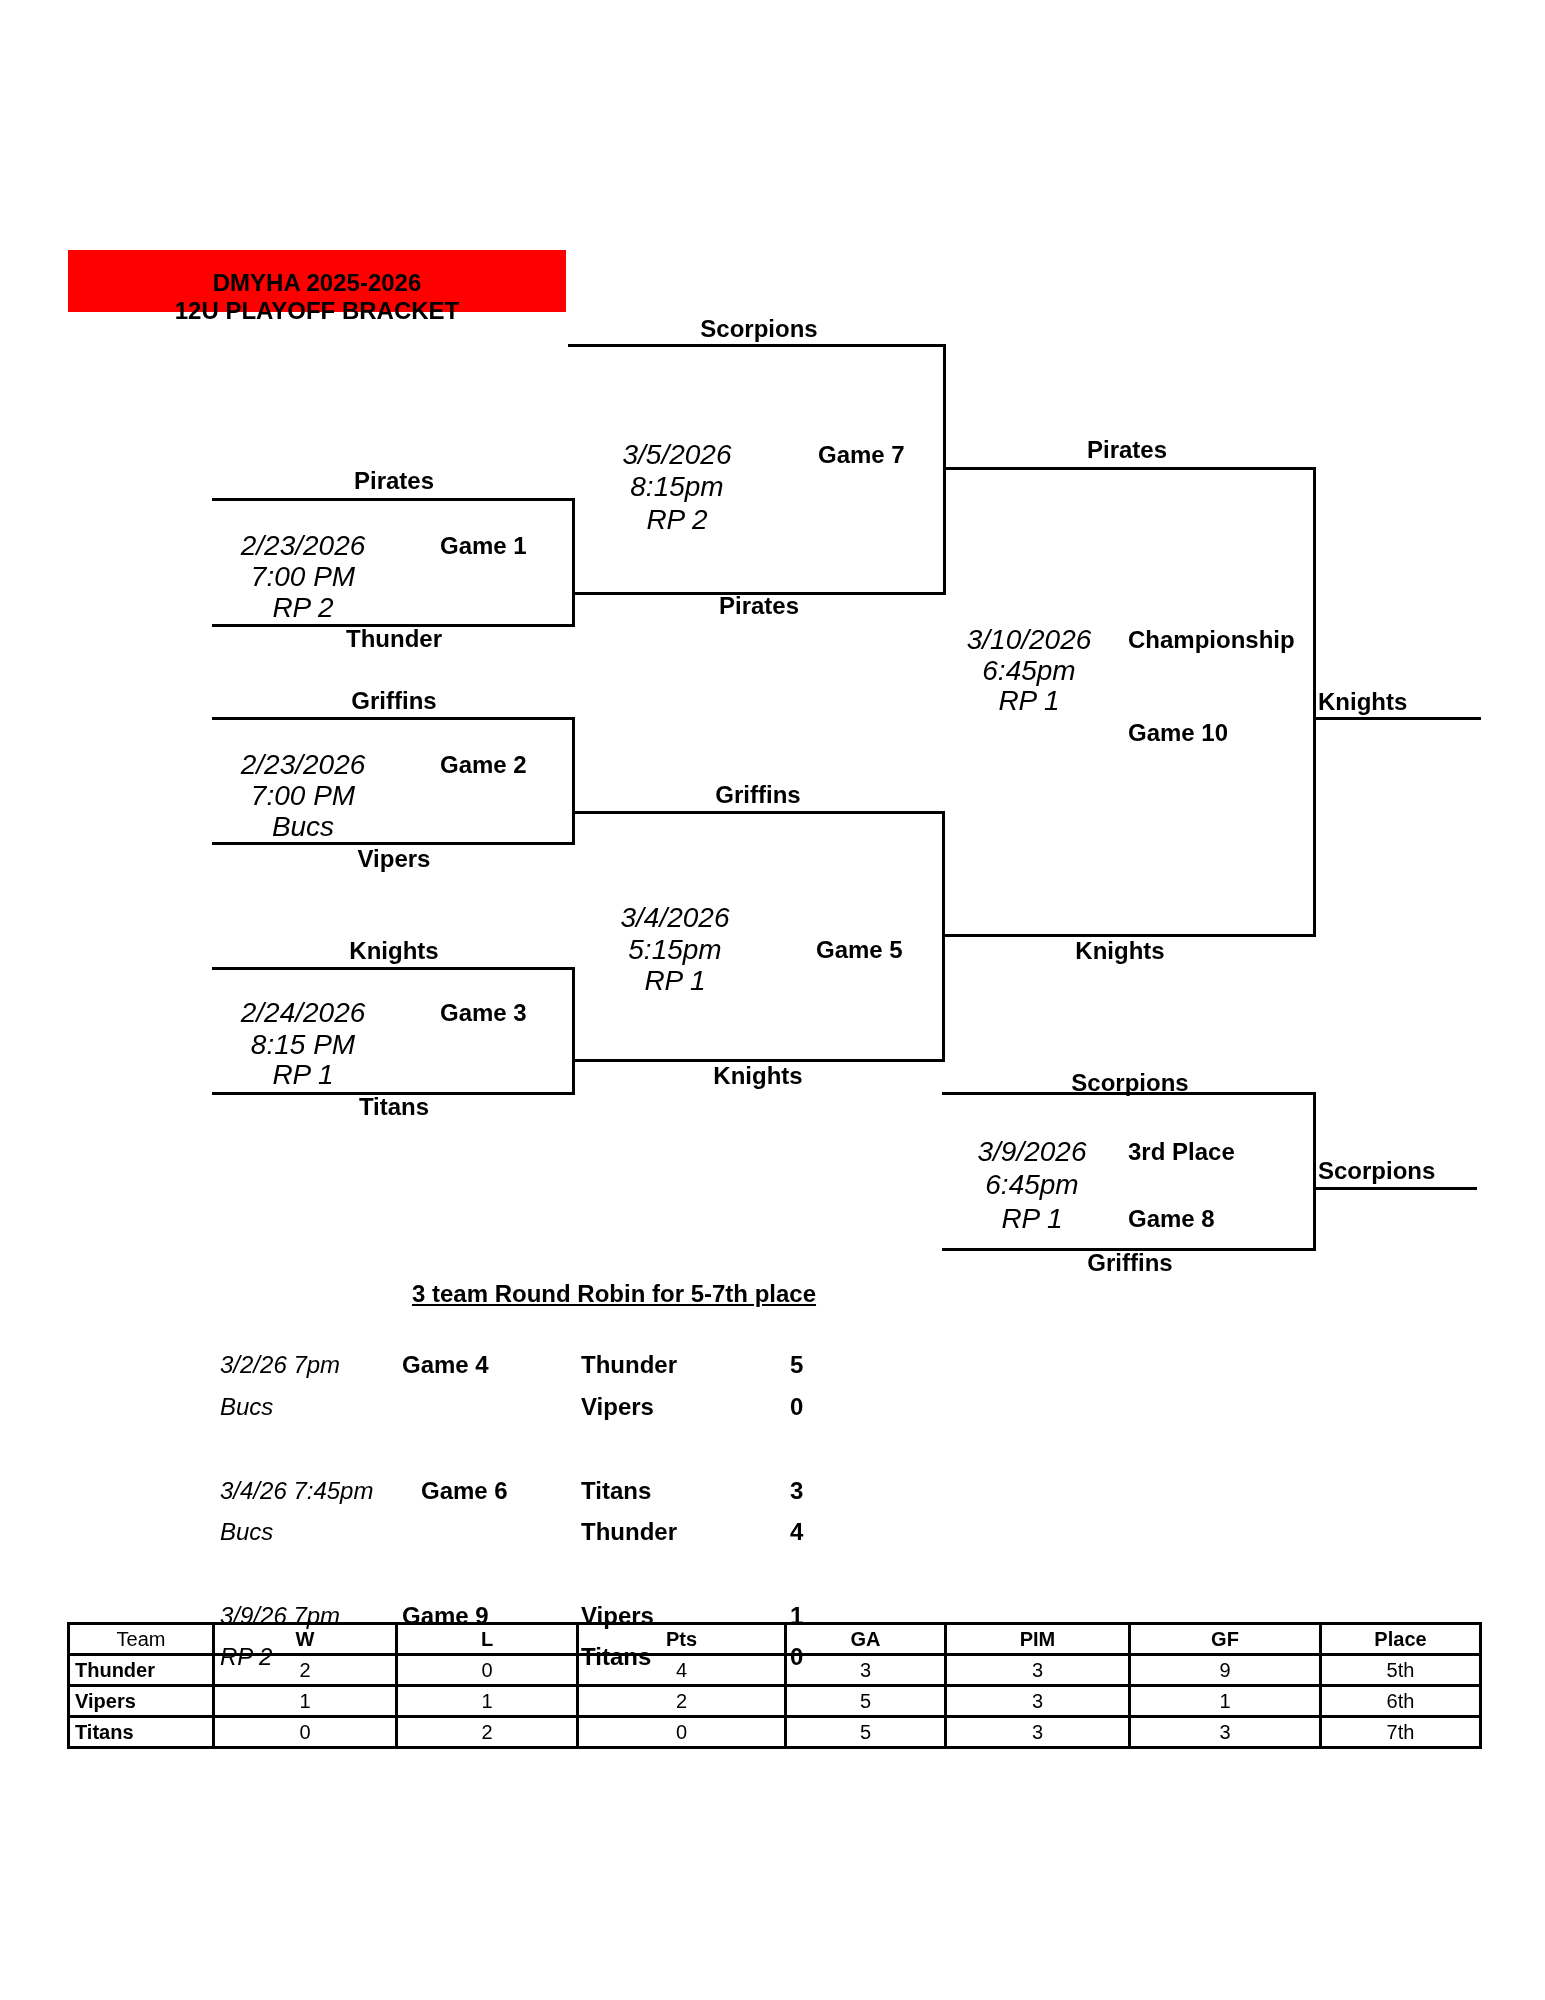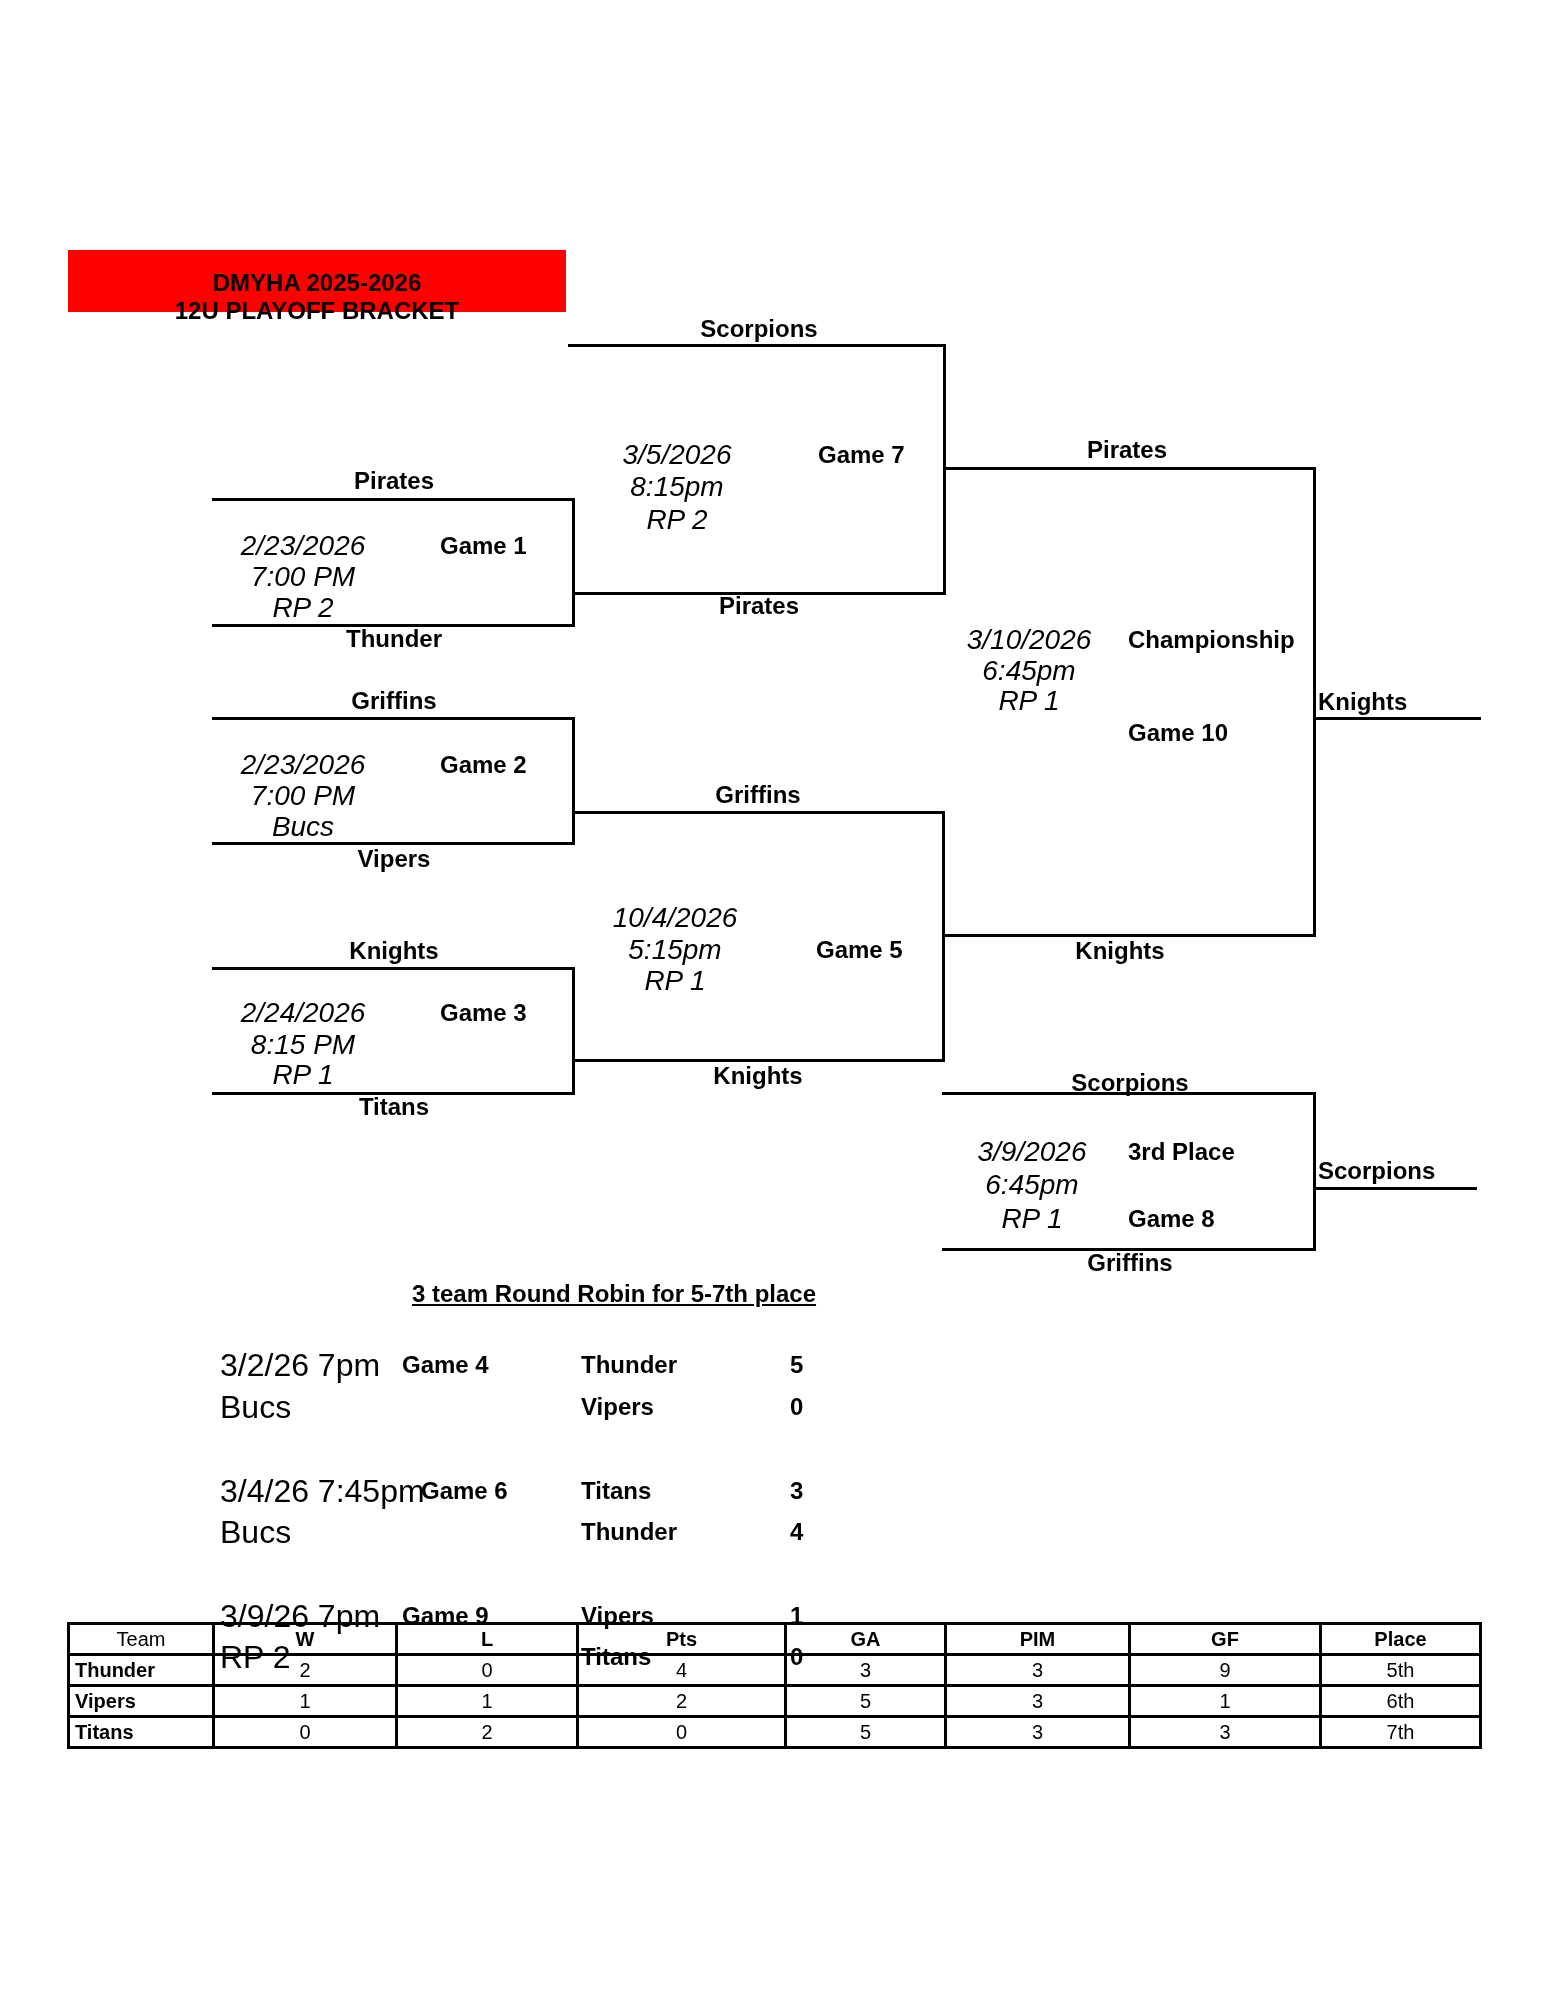--- a/index.html
+++ b/index.html
@@ -8,21 +8,21 @@
   .hline{position:absolute;height:3px;background:#000;}
   .vline{position:absolute;width:3px;background:#000;}
   .team{position:absolute;font-weight:bold;font-size:24px;line-height:26px;white-space:nowrap;}
   .c{transform:translateX(-50%);}
   .info{position:absolute;font-style:italic;font-size:28px;line-height:26px;white-space:nowrap;transform:translateX(-50%);}
   .glabel{position:absolute;font-weight:bold;font-size:24px;line-height:26px;white-space:nowrap;}
   .banner{position:absolute;left:68px;top:250px;width:498px;height:62px;background:#ff0000;
           text-align:center;font-weight:bold;font-size:24px;line-height:28px;padding-top:19px;box-sizing:border-box;}
   .rr-head{position:absolute;font-weight:bold;font-size:24px;line-height:26px;white-space:nowrap;
            transform:translateX(-50%);text-decoration:underline;}
-  .rr-date{position:absolute;font-size:32px;line-height:26px;white-space:nowrap;}
+  .rr-date{position:absolute;font-style:italic;font-size:24px;line-height:26px;white-space:nowrap;}
   .rr-bold{position:absolute;font-weight:bold;font-size:24px;line-height:26px;white-space:nowrap;}
   table.standings{position:absolute;left:67px;top:1622px;border-collapse:collapse;table-layout:fixed;padding-left:40px;}
   table.standings th,table.standings td{border:3px solid #000;height:28px;font-size:20px;line-height:22px;
         padding:0;text-align:center;font-weight:normal;overflow:hidden;}
   table.standings th{font-weight:bold;}
   table.standings th.team-h{font-weight:normal;}
   table.standings td.team-c{font-weight:bold;text-align:left;padding-left:5px;}
 </style>
 </head>
 <body>
@@ -89,21 +89,21 @@
   <div class="info" style="left:677px;top:442px;">3/5/2026</div>
   <div class="info" style="left:677px;top:474px;">8:15pm</div>
   <div class="info" style="left:677px;top:507px;">RP 2</div>
   <div class="glabel" style="left:818px;top:442px;text-align:right;">Game 7</div>
 
   <div class="info" style="left:303px;top:752px;">2/23/2026</div>
   <div class="info" style="left:303px;top:783px;">7:00 PM</div>
   <div class="info" style="left:303px;top:814px;">Bucs</div>
   <div class="glabel" style="left:440px;top:752px;">Game 2</div>
 
-  <div class="info" style="left:675px;top:905px;">10/4/2026</div>
+  <div class="info" style="left:675px;top:905px;">3/4/2026</div>
   <div class="info" style="left:675px;top:937px;">5:15pm</div>
   <div class="info" style="left:675px;top:968px;">RP 1</div>
   <div class="glabel" style="left:816px;top:905px;margin-top:32px;">Game 5</div>
 
   <div class="info" style="left:303px;top:1000px;">2/24/2026</div>
   <div class="info" style="left:303px;top:1032px;">8:15 PM</div>
   <div class="info" style="left:303px;top:1062px;">RP 1</div>
   <div class="glabel" style="left:440px;top:1000px;">Game 3</div>
 
   <div class="info" style="left:1029px;top:627px;">3/10/2026</div>

